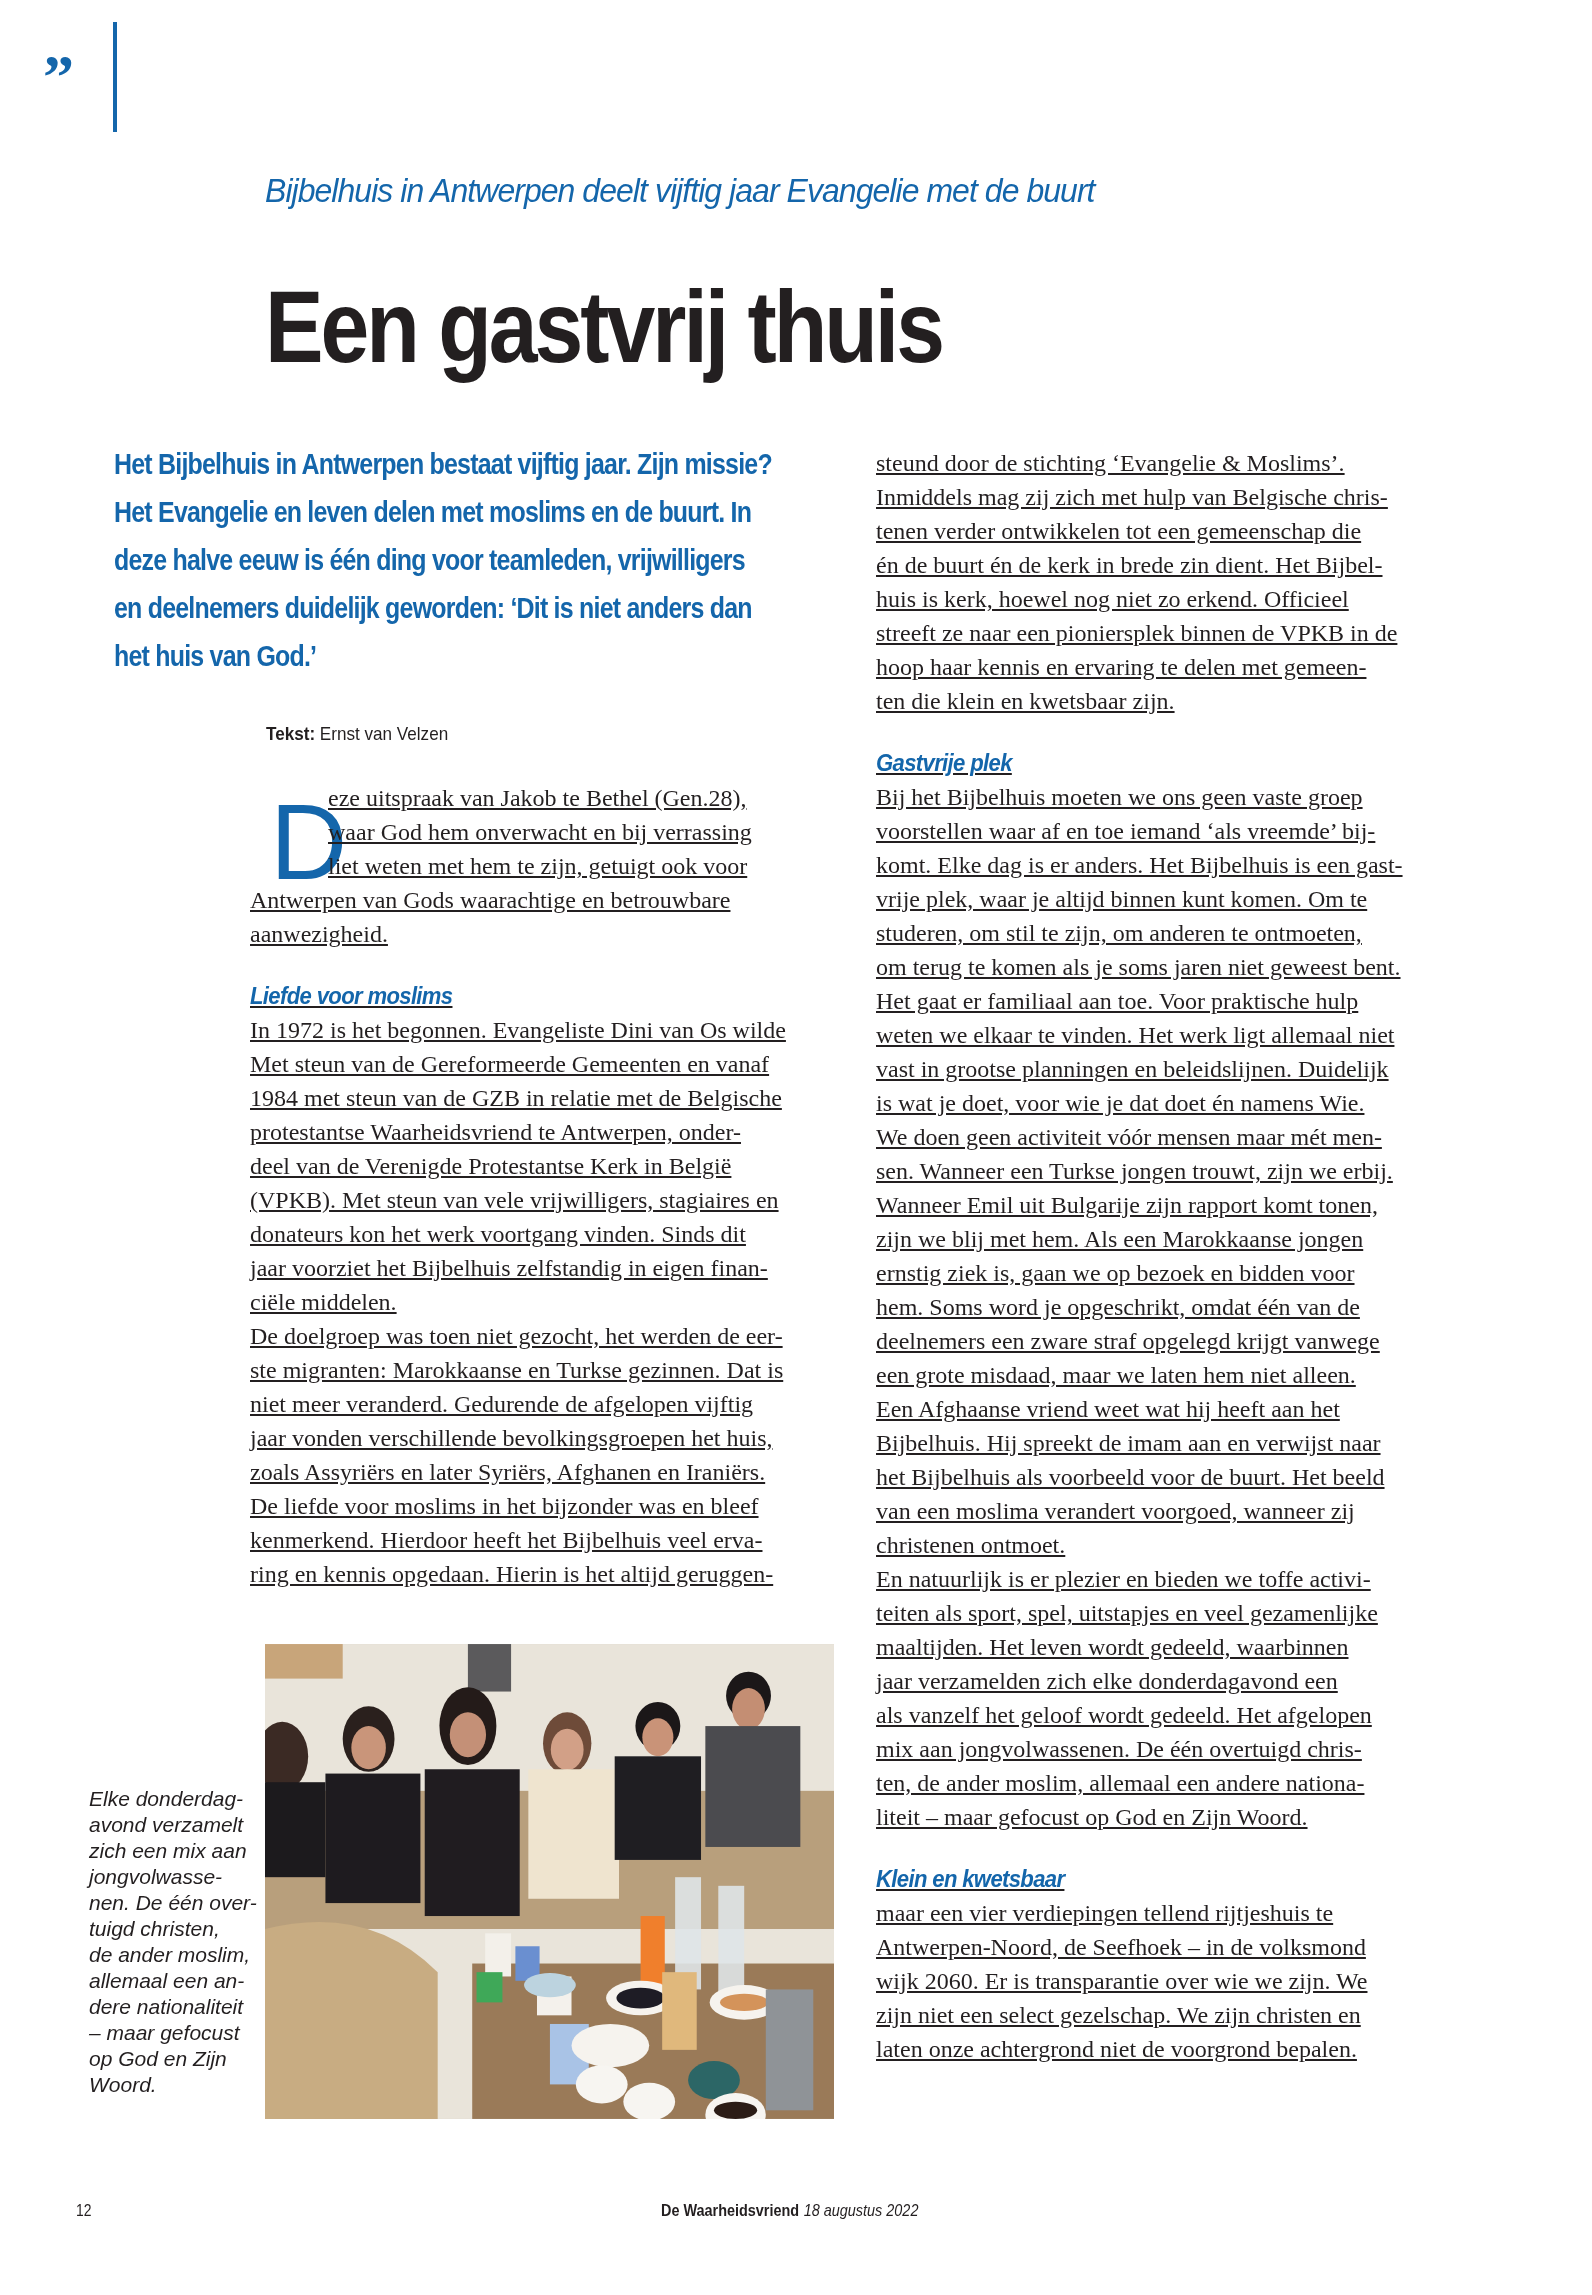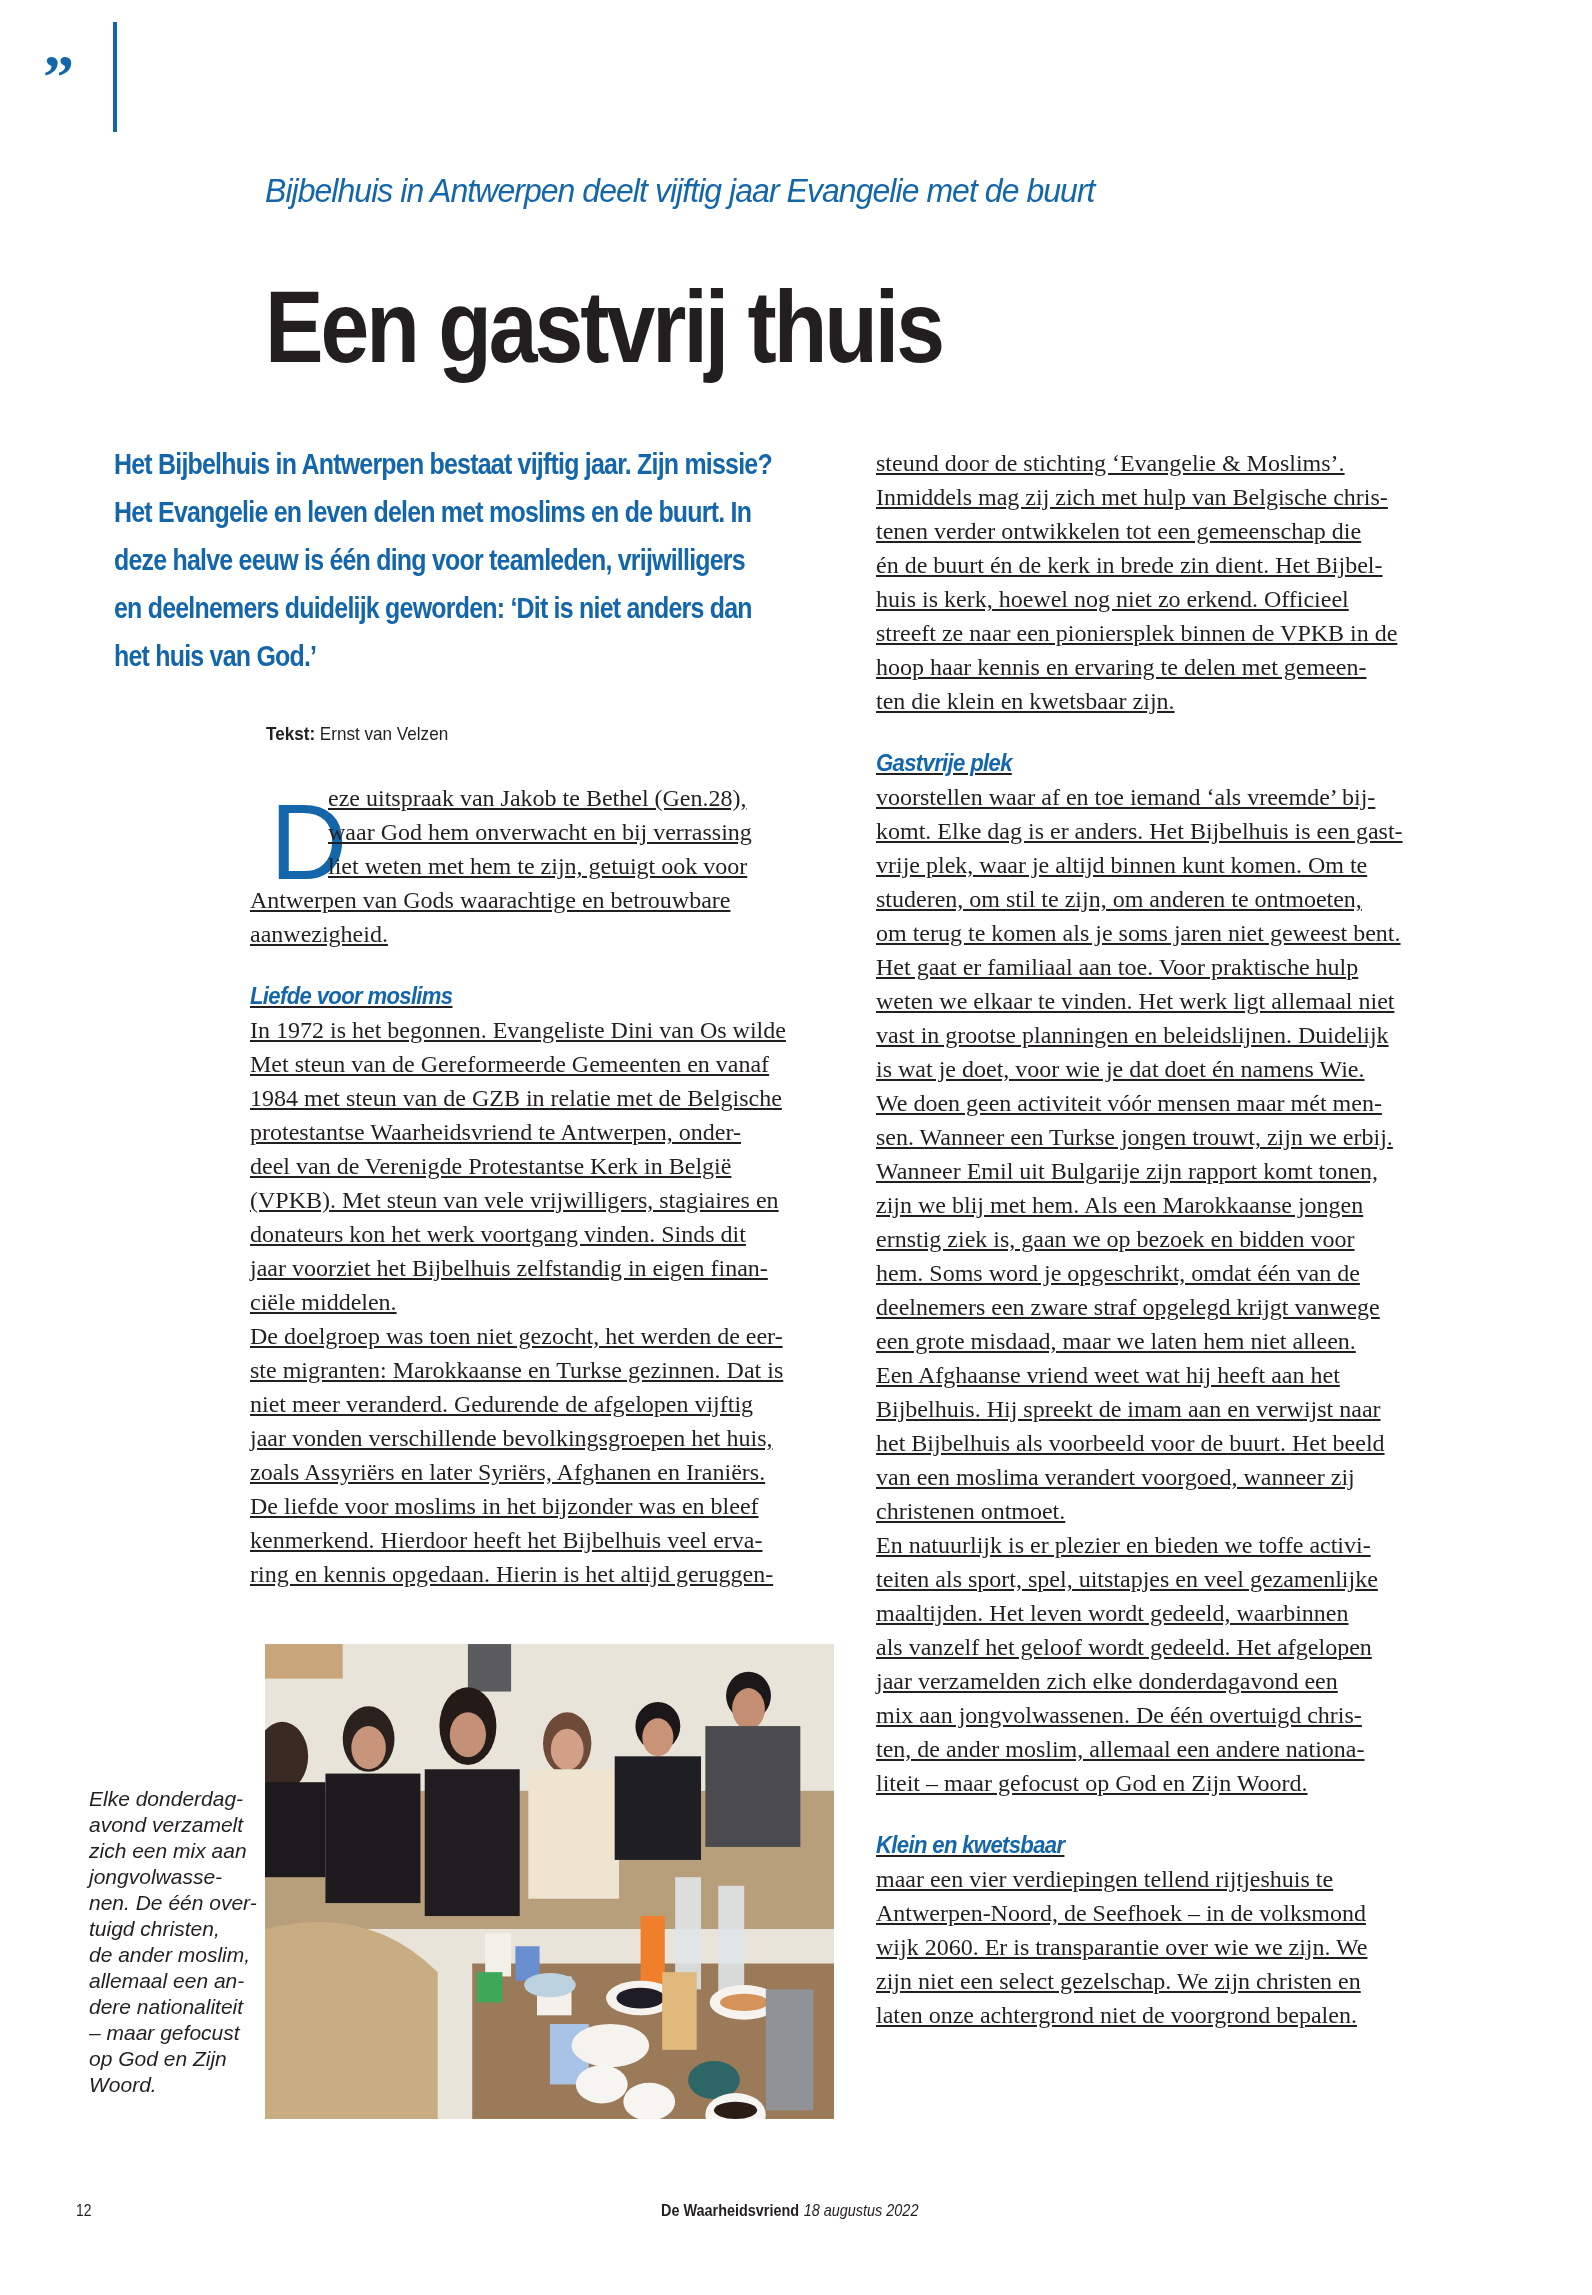--- a/index.html
+++ b/index.html
@@ -102,20 +102,21 @@
       <span class="ln">tenen verder ontwikkelen tot een gemeenschap die</span>
       <span class="ln">én de buurt én de kerk in brede zin dient. Het Bijbel-</span>
       <span class="ln">huis is kerk, hoewel nog niet zo erkend. Officieel</span>
       <span class="ln">streeft ze naar een pioniersplek binnen de VPKB in de</span>
       <span class="ln">hoop haar kennis en ervaring te delen met gemeen-</span>
       <span class="ln">ten die klein en kwetsbaar zijn.</span>
     </div>
   <span class="gap"></span>
   <span class="head">Gastvrije plek</span>
   <div id="right-s2">
+      <span class="ln">Bij het Bijbelhuis moeten we ons geen vaste groep</span>
       <span class="ln">voorstellen waar af en toe iemand ‘als vreemde’ bij-</span>
       <span class="ln">komt. Elke dag is er anders. Het Bijbelhuis is een gast-</span>
       <span class="ln">vrije plek, waar je altijd binnen kunt komen. Om te</span>
       <span class="ln">studeren, om stil te zijn, om anderen te ontmoeten,</span>
       <span class="ln">om terug te komen als je soms jaren niet geweest bent.</span>
       <span class="ln">Het gaat er familiaal aan toe. Voor praktische hulp</span>
       <span class="ln">weten we elkaar te vinden. Het werk ligt allemaal niet</span>
       <span class="ln">vast in grootse planningen en beleidslijnen. Duidelijk</span>
       <span class="ln">is wat je doet, voor wie je dat doet én namens Wie.</span>
       <span class="ln">We doen geen activiteit vóór mensen maar mét men-</span>
@@ -127,22 +128,22 @@
       <span class="ln">deelnemers een zware straf opgelegd krijgt vanwege</span>
       <span class="ln">een grote misdaad, maar we laten hem niet alleen.</span>
       <span class="ln">Een Afghaanse vriend weet wat hij heeft aan het</span>
       <span class="ln">Bijbelhuis. Hij spreekt de imam aan en verwijst naar</span>
       <span class="ln">het Bijbelhuis als voorbeeld voor de buurt. Het beeld</span>
       <span class="ln">van een moslima verandert voorgoed, wanneer zij</span>
       <span class="ln">christenen ontmoet.</span>
       <span class="ln">En natuurlijk is er plezier en bieden we toffe activi-</span>
       <span class="ln">teiten als sport, spel, uitstapjes en veel gezamenlijke</span>
       <span class="ln">maaltijden. Het leven wordt gedeeld, waarbinnen</span>
+      <span class="ln">jaar verzamelden zich elke donderdagavond een</span>
       <span class="ln">als vanzelf het geloof wordt gedeeld. Het afgelopen</span>
-      <span class="ln">jaar verzamelden zich elke donderdagavond een</span>
       <span class="ln">mix aan jongvolwassenen. De één overtuigd chris-</span>
       <span class="ln">ten, de ander moslim, allemaal een andere nationa-</span>
       <span class="ln">liteit – maar gefocust op God en Zijn Woord.</span>
     </div>
   <span class="gap"></span>
   <span class="head">Klein en kwetsbaar</span>
   <div id="right-s3">
       <span class="ln">maar een vier verdiepingen tellend rijtjeshuis te</span>
       <span class="ln">Antwerpen-Noord, de Seefhoek – in de volksmond</span>
       <span class="ln">wijk 2060. Er is transparantie over wie we zijn. We</span>

